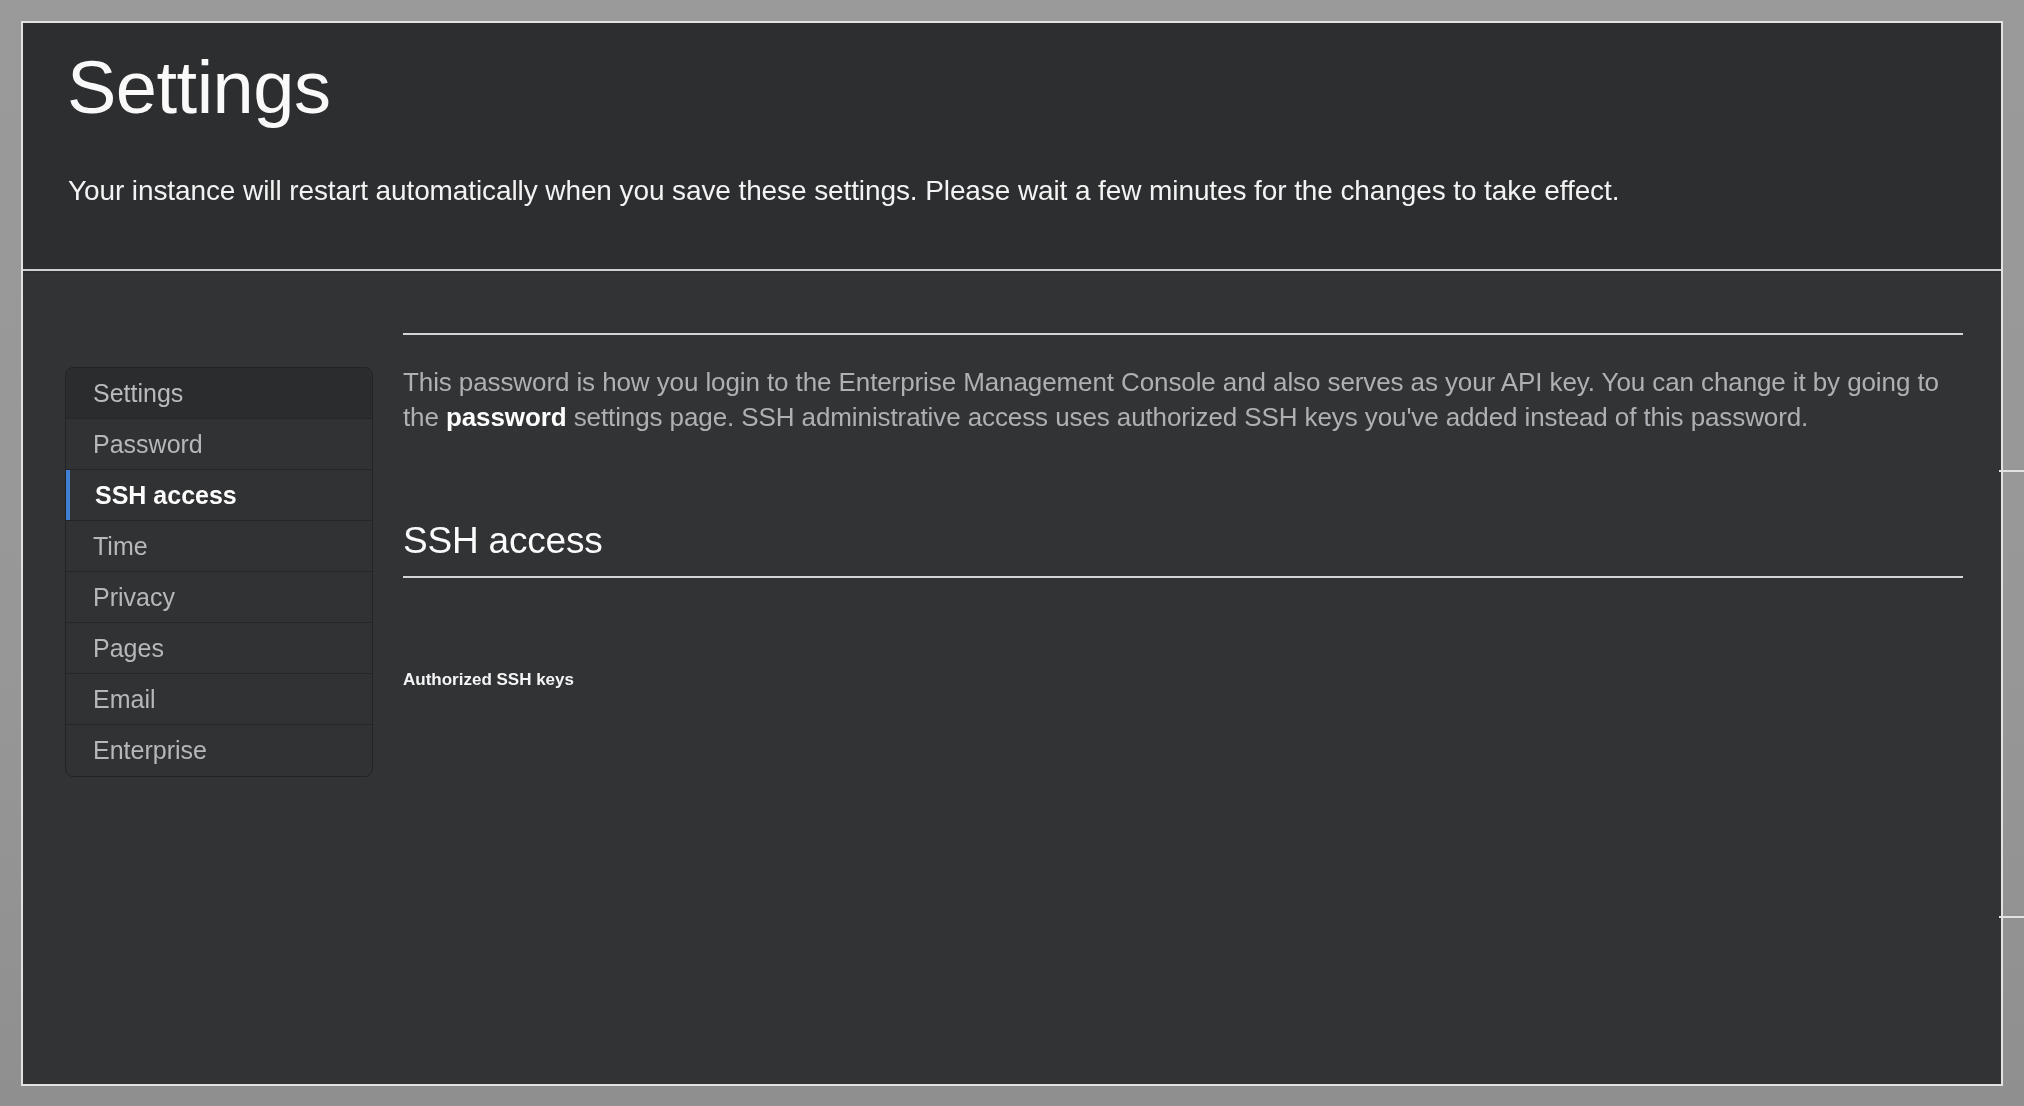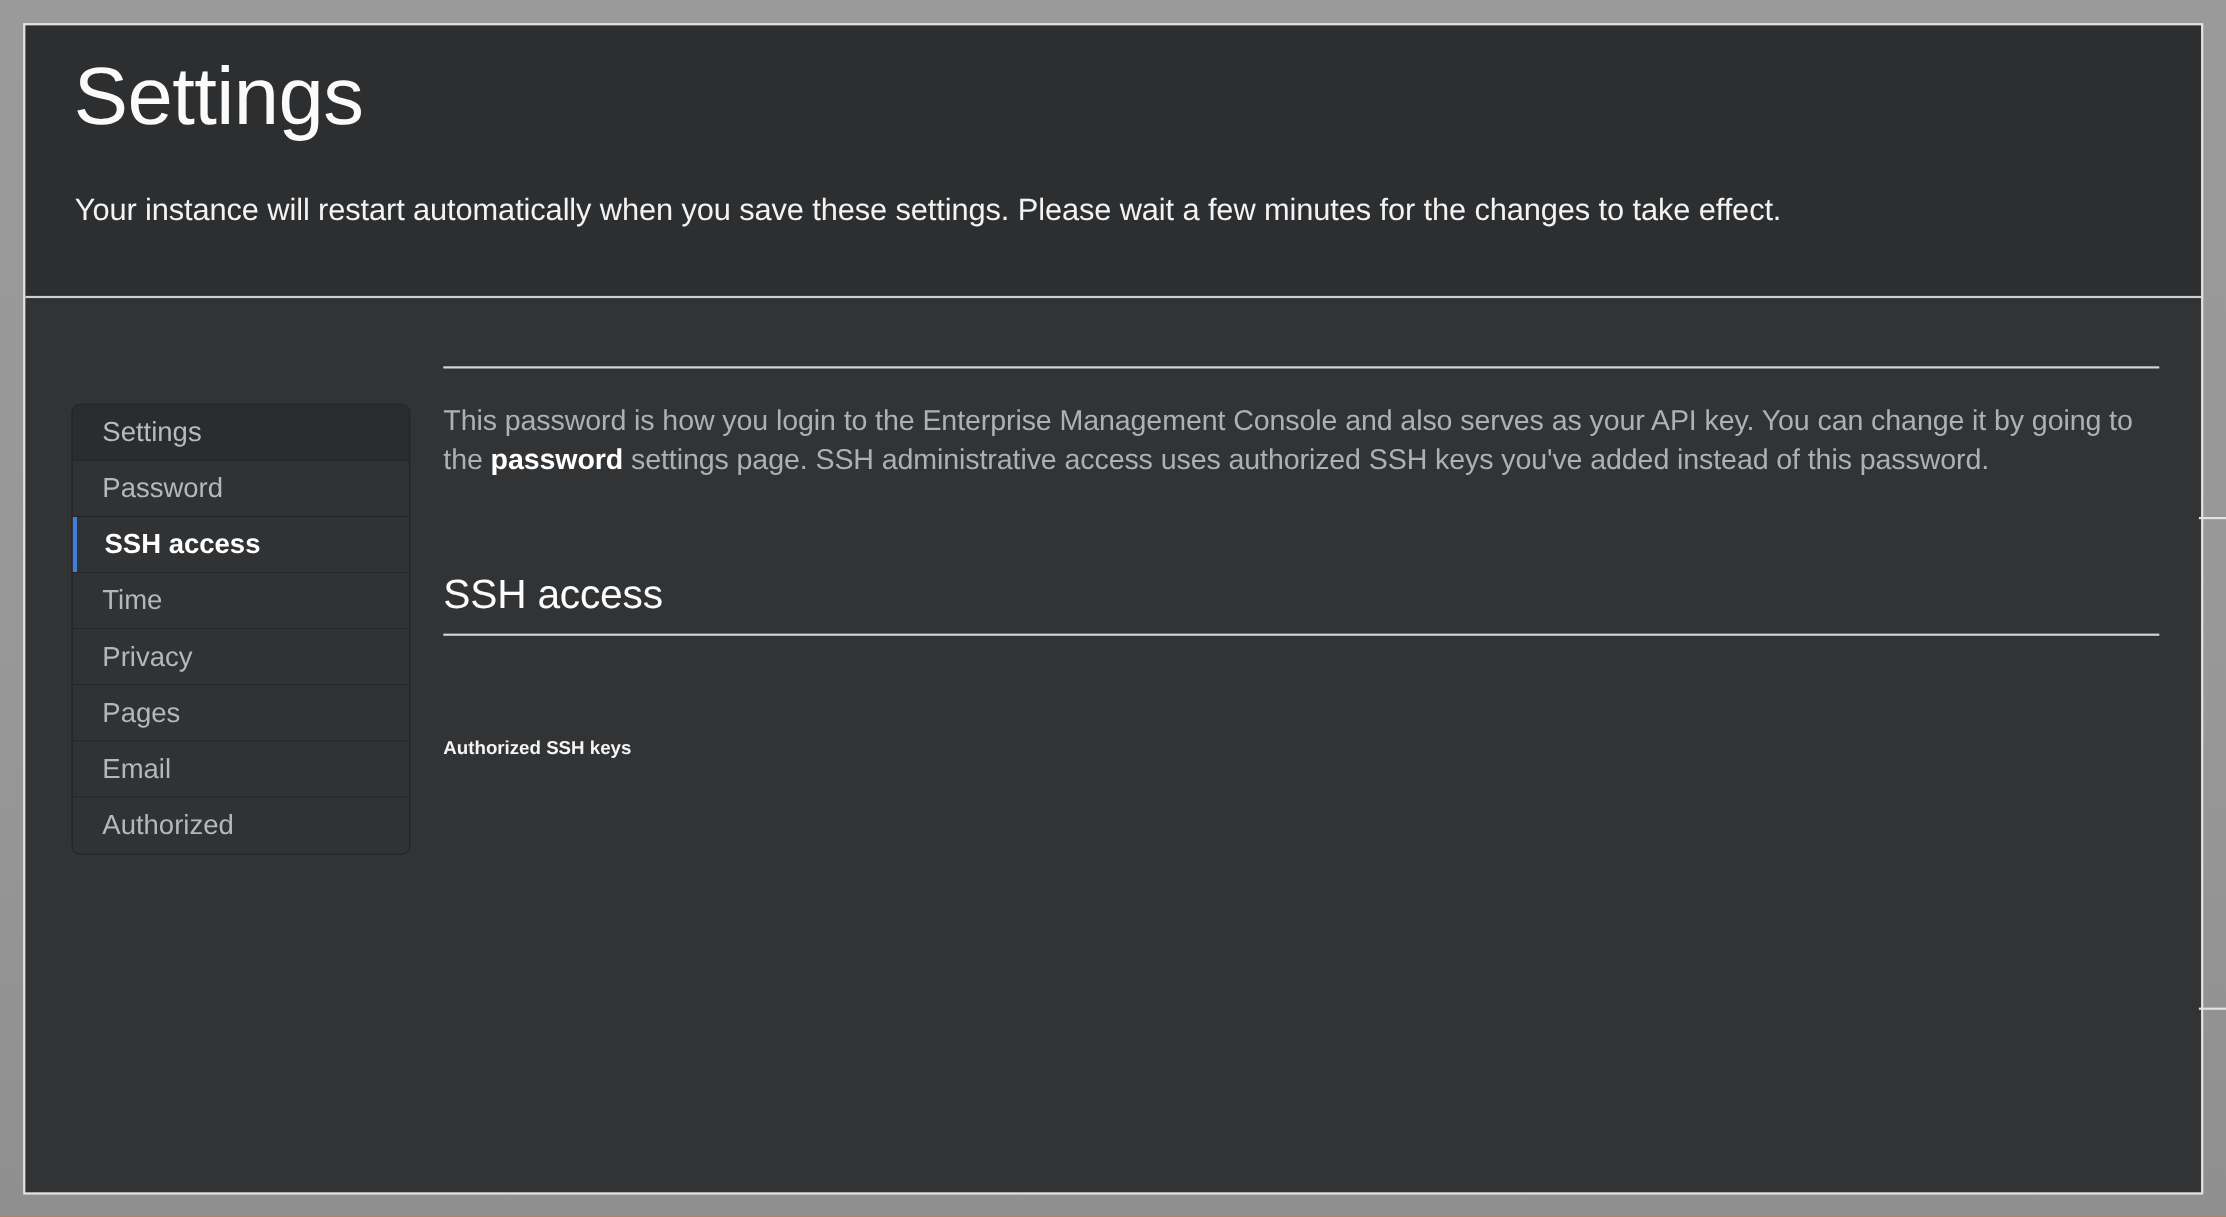--- a/index.html
+++ b/index.html
@@ -266,21 +266,21 @@
 
         <div class="nav-item">
           <span>Pages</span>
         </div>
 
         <div class="nav-item">
           <span>Email</span>
         </div>
 
         <div class="nav-item">
-          <span>Authorized</span>
+          <span>Enterprise</span>
         </div>
 
       </nav>
 
       <main class="content">
 
         <section class="section">
           <div class="section-rule"></div>
           <p class="section-body">
             <span>This password is how you login to the Enterprise Management Console and also serves as your API key. You can change it by going to the </span><a class="inline-link">password</a><span> settings page. SSH administrative access uses authorized SSH keys you've added instead of this password.</span>

